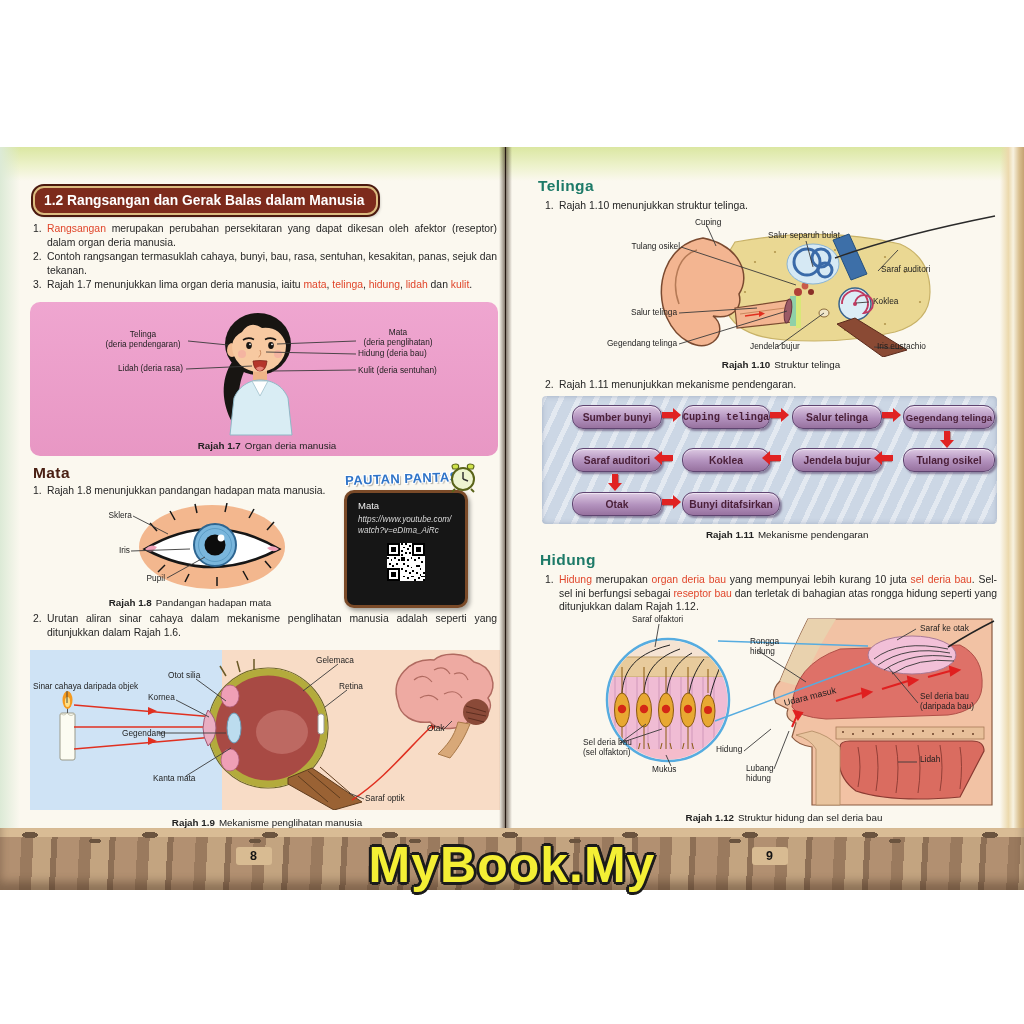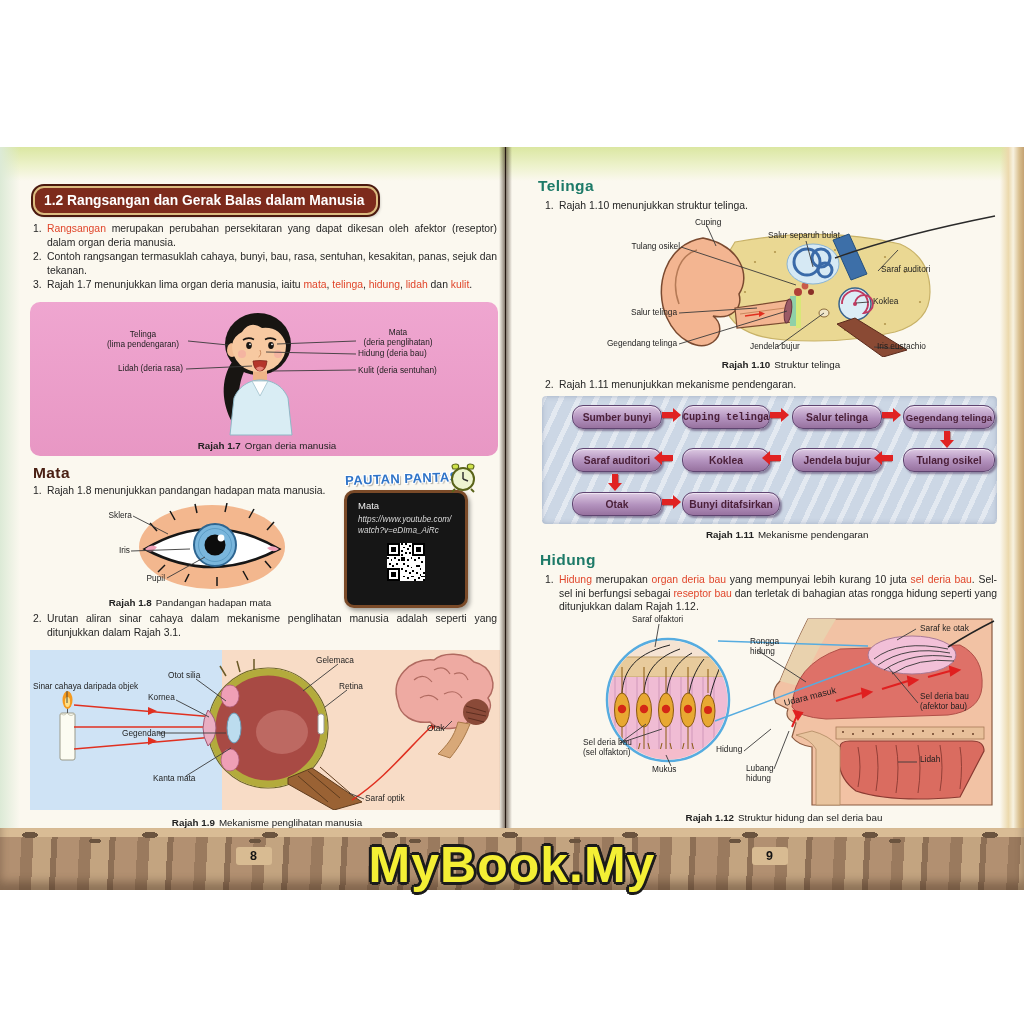--- a/index.html
+++ b/index.html
@@ -124,21 +124,21 @@
     <circle cx="54" cy="40.3" r="0.9" fill="#fff"></circle>
       <circle cx="76" cy="40.3" r="0.9" fill="#fff"></circle>
     <circle cx="46" cy="50" r="4" fill="#f3a3a3" opacity="0.55"></circle>
       <circle cx="82" cy="50" r="4" fill="#f3a3a3" opacity="0.55"></circle>
     <path d="M64,46 q2,5 -1.5,7" stroke="#c98a5e" stroke-width="1" fill="none"></path>
     <path d="M57,57 Q64,56 71,57 Q70,67 64,67 Q58,67 57,57 Z" fill="#b5352b" stroke="#7c241c" stroke-width="0.8"></path>
     <path d="M60,64 Q64,61 68,64 Q66,67 64,67 Q61,67 60,64 Z" fill="#e5857a"></path>
   </svg>
   <div class="lbl c" style="left:100px;top:330px;width:86px;">
     <div>Telinga</div>
-    <div>(lima pendengaran)</div>
+    <div>(deria pendengaran)</div>
   </div>
   <div class="lbl r" style="left:95px;top:364px;width:88px;">Lidah (deria rasa)</div>
   <div class="lbl c" style="left:358px;top:328px;width:80px;">
     <div>Mata</div>
     <div>(deria penglihatan)</div>
   </div>
   <div class="lbl" style="left:358px;top:349px;">Hidung (deria bau)</div>
   <div class="lbl" style="left:358px;top:366px;">Kulit (deria sentuhan)</div>
   <div class="cap" style="left:167px;top:440px;width:200px;">
     <span class="cb">Rajah 1.7</span><span>Organ deria manusia</span>
@@ -247,21 +247,21 @@
           <rect x="17" y="19" width="1" height="1"></rect>
         <rect x="19" y="18" width="2" height="1"></rect>
           <rect x="20" y="20" width="1" height="1"></rect>
           <rect x="14" y="18" width="1" height="1"></rect>
       </g>
     </svg>
   </div>
 
   <div class="body-item" style="left:33px;top:612px;width:464px;">
     <span class="num">2.</span>
-    <span class="txt">Urutan aliran sinar cahaya dalam mekanisme penglihatan manusia adalah seperti yang ditunjukkan dalam Rajah 3.1.</span>
+    <span class="txt">Urutan aliran sinar cahaya dalam mekanisme penglihatan manusia adalah seperti yang ditunjukkan dalam Rajah 1.6.</span>
   </div>
 
   <svg class="dsvg" style="left:30px;top:650px;" width="470" height="160" viewBox="0 0 470 160">
     <rect width="192" height="160" fill="#cfe3f5"></rect>
     <rect x="192" width="278" height="160" fill="#f8dcc6"></rect>
     <rect x="30" y="63" width="15" height="47" rx="2" fill="#fcfcf2" stroke="#9a9a8a" stroke-width="1"></rect>
     <path d="M30,63 q4,4 7,0 q4,5 8,0" stroke="#cccbb8" fill="none"></path>
     <line x1="37.5" y1="57" x2="37.5" y2="63" stroke="#555"></line>
     <ellipse cx="37.5" cy="50" rx="5" ry="9" fill="#f59a1e"></ellipse>
     <ellipse cx="37.5" cy="52" rx="2.6" ry="5" fill="#ffe087"></ellipse>
@@ -496,21 +496,21 @@
   </svg>
   <div class="lbl" style="left:632px;top:615px;text-align:center;">Saraf olfaktori</div>
   <div class="lbl" style="left:750px;top:637px;">
     <div>Rongga</div>
     <div>hidung</div>
   </div>
   <div class="lbl" style="left:920px;top:624px;">Saraf ke otak</div>
   <div class="lbl rot" style="left:784px;top:698px;">Udara masuk</div>
   <div class="lbl" style="left:920px;top:692px;">
     <div>Sel deria bau</div>
-    <div>(afektor bau)</div>
+    <div>(daripada bau)</div>
   </div>
   <div class="lbl" style="left:583px;top:738px;">
     <div>Sel deria bau</div>
     <div>(sel olfaktori)</div>
   </div>
   <div class="lbl" style="left:652px;top:765px;">Mukus</div>
   <div class="lbl" style="left:716px;top:745px;">Hidung</div>
   <div class="lbl" style="left:746px;top:764px;">
     <div>Lubang</div>
     <div>hidung</div>

